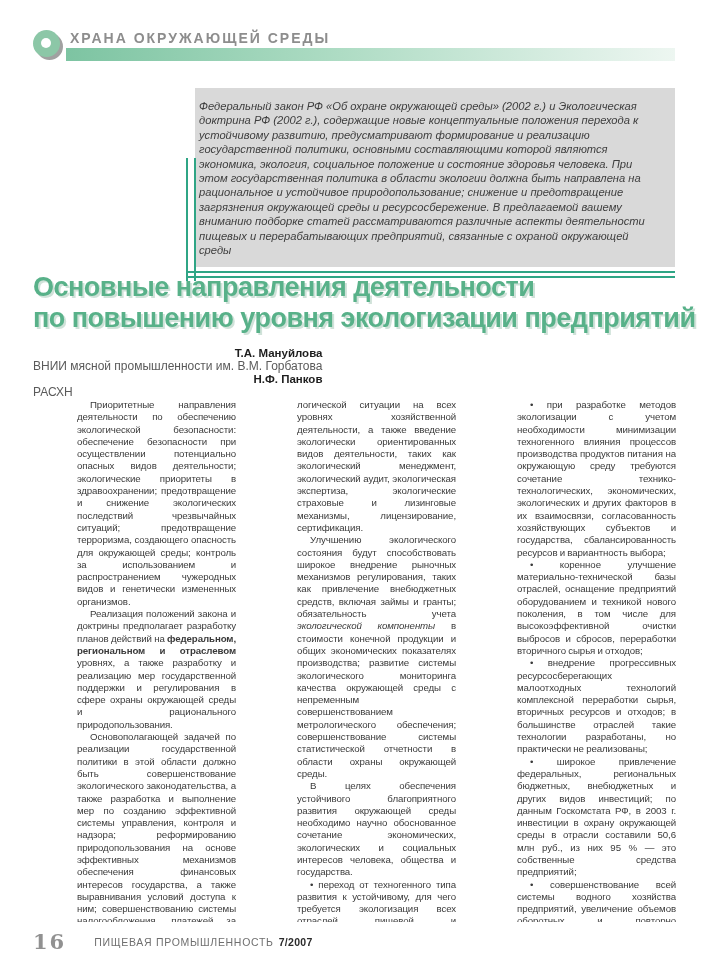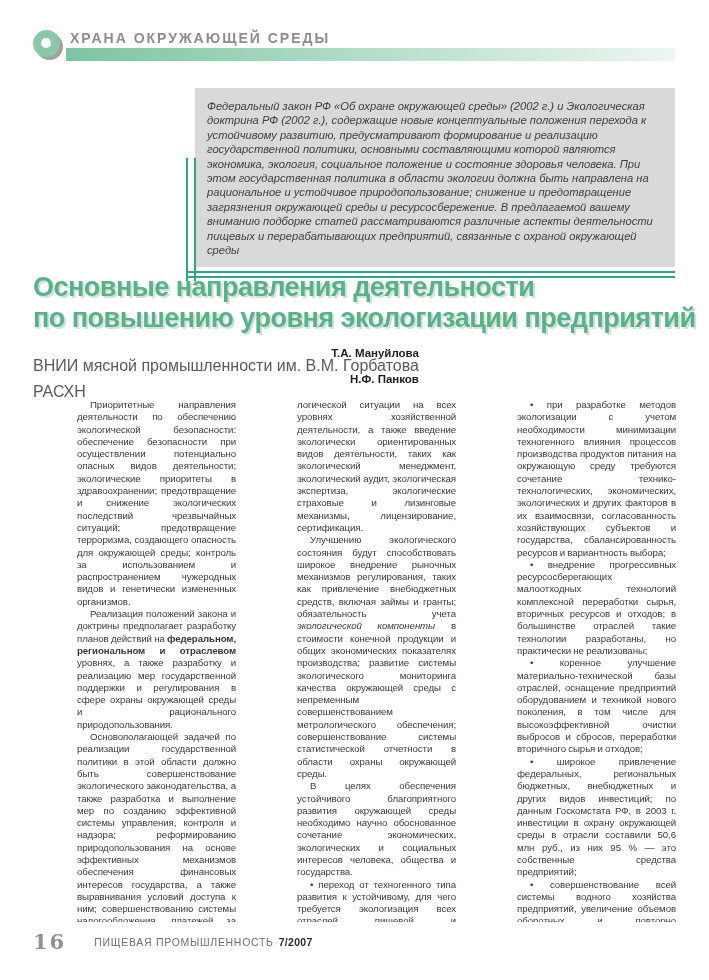--- a/index.html
+++ b/index.html
@@ -18,34 +18,34 @@
   .donut-hole{position:absolute;left:8px;top:8px;width:10px;height:10px;border-radius:50%;background:#fff;}
   .header-title{position:absolute;left:37px;top:3px;font-size:14px;font-weight:bold;
                 letter-spacing:2px;color:var(--muted);white-space:nowrap;}
   .header-bar{position:absolute;left:33px;top:21px;right:0;height:13px;
               background:linear-gradient(90deg,var(--bar-start) 0%,#aedcc4 45%,var(--bar-end) 100%);}
 
   
   .lead-frame{position:absolute;left:186px;top:88px;width:489px;}
   .lead-vlines{position:absolute;left:0;top:70px;bottom:-3px;width:6px;
                border-left:2px solid var(--line);border-right:2px solid var(--line);}
-  .lead-box{margin-left:9px;background:var(--box-bg);padding:11px 14px 10px 12px;
+  .lead-box{margin-left:9px;background:var(--box-bg);padding:11px 14px 10px 4px;
             font-style:italic;font-size:11.2px;line-height:14.4px;color:#3e3e3e;}
   .lead-hlines{margin-left:0;margin-top:4px;height:3px;
                border-top:2px solid var(--line);border-bottom:2px solid var(--line);}
 
   
   .title{position:absolute;left:33px;top:272px;margin:0;font-size:27px;line-height:31px;
          font-weight:bold;color:var(--accent);letter-spacing:-.5px;
          text-shadow:2px 2px 0 rgba(150,190,170,.45);}
 
   
   .authors{position:absolute;left:33px;top:347px;}
   .author-name{font-size:11.5px;font-weight:bold;color:#1e1e1e;line-height:13px;text-align:right;}
-  .author-affil{font-size:16px;color:#5a5a5a;line-height:12px;margin-bottom:1px;}
+  .author-affil{font-size:12px;color:#5a5a5a;line-height:12px;margin-bottom:1px;}
 
   
   .cols{position:absolute;left:33px;top:399px;width:643px;height:523px;overflow:hidden;
         display:flex;gap:17px;}
   .col{width:203px;text-align:justify;font-size:9.7px;line-height:12.3px;
        letter-spacing:-.1px;word-spacing:-.3px;color:var(--text);hyphens:auto;margin-left:44px;}
   .col p{margin:0;text-indent:13px;}
   .col p.noindent{text-indent:0;}
 
   
@@ -91,22 +91,22 @@
       <p>Важными мерами государственного уровня должны быть ориентация инвестиционной политики на улучшение эко-</p>
     </div>
     <div class="col">
       <p class="noindent">логической ситуации на всех уровнях хозяйственной деятельности, а также введение экологически ориентированных видов деятельности, таких как экологический менеджмент, экологический аудит, экологическая экспертиза, экологические страховые и лизинговые механизмы, лицензирование, сертификация.</p>
       <p><span>Улучшению экологического состояния будут способствовать широкое внедрение рыночных механизмов регулирования, таких как привлечение внебюджетных средств, включая займы и гранты; обязательность учета </span><i>экологической компоненты</i><span> в стоимости конечной продукции и общих экономических показателях производства; развитие системы экологического мониторинга качества окружающей среды с непременным совершенствованием метрологического обеспечения; совершенствование системы статистической отчетности в области охраны окружающей среды.</span></p>
       <p>В целях обеспечения устойчивого благоприятного развития окружающей среды необходимо научно обоснованное сочетание экономических, экологических и социальных интересов человека, общества и государства.</p>
       <p>• переход от техногенного типа развития к устойчивому, для чего требуется экологизация всех отраслей пищевой и перерабатывающей промышленности;</p>
     </div>
     <div class="col">
       <p>• при разработке методов экологизации с учетом необходимости минимизации техногенного влияния процессов производства продуктов питания на окружающую среду требуются сочетание технико-технологических, экономических, экологических и других факторов в их взаимосвязи, согласованность хозяйствующих субъектов и государства, сбалансированность ресурсов и вариантность выбора;</p>
+      <p>• коренное улучшение материально-технической базы отраслей, оснащение предприятий оборудованием и техникой нового поколения, в том числе для высокоэффективной очистки выбросов и сбросов, переработки вторичного сырья и отходов;</p>
       <p>• внедрение прогрессивных ресурсосберегающих малоотходных технологий комплексной переработки сырья, вторичных ресурсов и отходов; в большинстве отраслей такие технологии разработаны, но практически не реализованы;</p>
-      <p>• коренное улучшение материально-технической базы отраслей, оснащение предприятий оборудованием и техникой нового поколения, в том числе для высокоэффективной очистки выбросов и сбросов, переработки вторичного сырья и отходов;</p>
       <p>• широкое привлечение федеральных, региональных бюджетных, внебюджетных и других видов инвестиций; по данным Госкомстата РФ, в 2003 г. инвестиции в охрану окружающей среды в отрасли составили 50,6 млн руб., из них 95 % — это собственные средства предприятий;</p>
       <p>• совершенствование всей системы водного хозяйства предприятий, увеличение объемов оборотных и повторно используемых вод, снижение расхода свежей воды, уменьшение объема сточных вод, особенно загрязненных и сбрасываемых без очистки, с перспективным переходом на замкнутые циклы;</p>
       <p>• пересмотр и доработка устаревшей нормативной документации в области вторичных ресурсов, отходов и экологии;</p>
     </div>
   </div>
 
   <div class="footer">
     <span class="page-num">16</span>
     <span class="journal">ПИЩЕВАЯ ПРОМЫШЛЕННОСТЬ</span>
     <span class="issue">7/2007</span>

